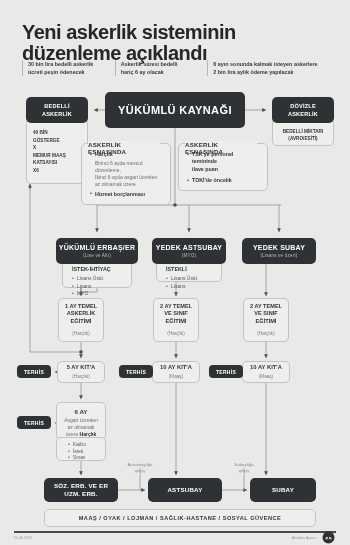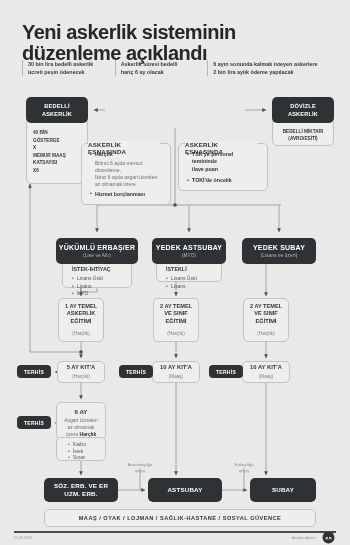--- a/index.html
+++ b/index.html
@@ -223,20 +223,23 @@
       <path d="M266,383 L266,475" marker-end="url(#ar)"></path>
 
       <path d="M118,490 L145,490" marker-end="url(#ar)"></path>
       <path d="M222,490 L247,490" marker-end="url(#ar)"></path>
 
       <path d="M140,468 L140,490"></path>
       <path d="M244,468 L244,490"></path>
     </g>
   </svg>
 
+  <div class="dark" id="hub">
+    <span>YÜKÜMLÜ KAYNAĞI</span>
+  </div>
 
   <div class="light" id="bedelli-det">
     <span style="white-space: pre-line;">40 BİN
 GÖSTERGE
 X
 MEMUR MAAŞ
 KATSAYISI
 X6</span>
   </div>
   <div class="dark" id="bedelli">

